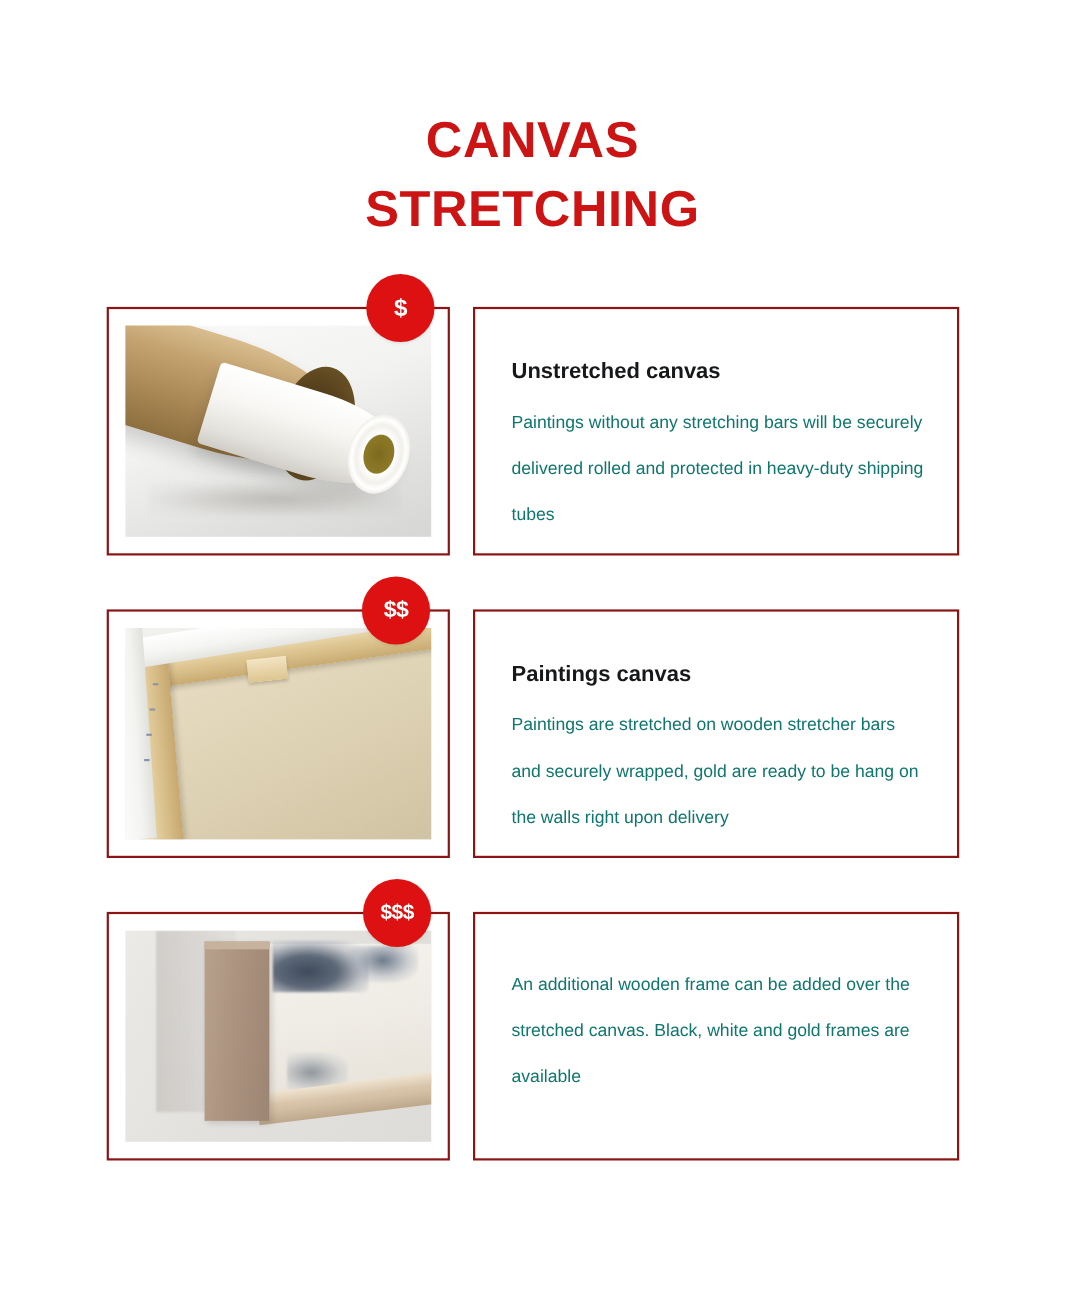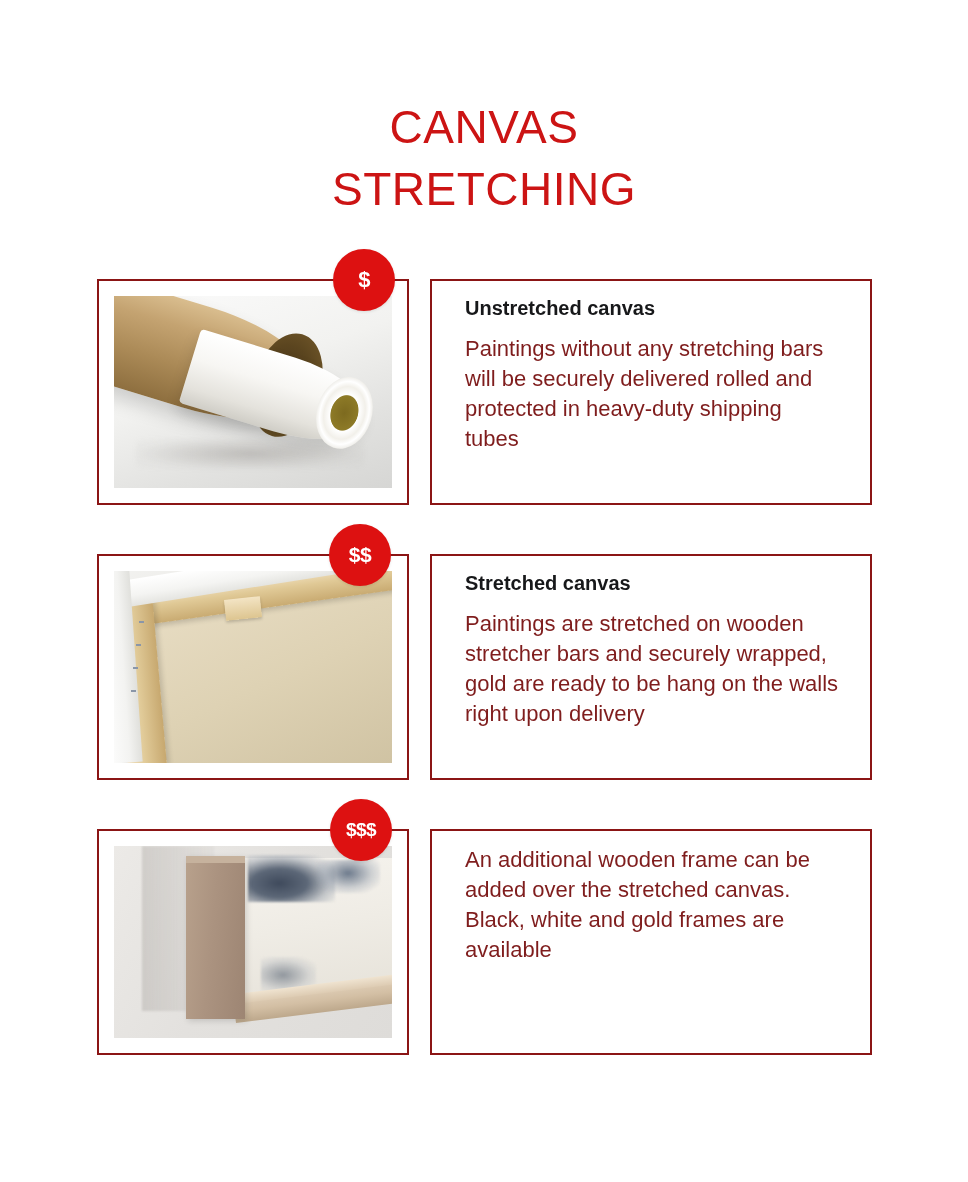--- a/index.html
+++ b/index.html
@@ -23,21 +23,21 @@
   .title-block {
     position: absolute;
     top: 96px;
     left: 0;
     width: 968px;
     text-align: center;
   }
   .title-line {
     display: block;
     color: #CC1414;
-    font-weight: normal;
+    font-weight: bold;
     font-size: 46px;
     line-height: 62px;
     letter-spacing: 0.5px;
   }
 
   
   .rows {
     position: absolute;
     top: 279px;
     left: 0;
@@ -303,33 +303,33 @@
 
   
   .text-card {
     position: absolute;
     left: 430px;
     top: 0;
     width: 442px;
     height: 226px;
     border: 2px solid #8B1515;
     background: #ffffff;
-    padding: 14px 30px 0 33px;
+    padding: 44px 30px 0 33px;
   }
   .card-heading {
     color: #17181A;
     font-weight: bold;
     font-size: 20px;
     line-height: 26px;
     margin-bottom: 13px;
   }
   .card-body {
-    color: #7f1d1d;
-    font-size: 22px;
-    line-height: 30px;
+    color: #0f766e;
+    font-size: 16px;
+    line-height: 42px;
   }
 </style>
 </head>
 <body>
 
 <div class="page">
 
   <div class="title-block">
     <span class="title-line">CANVAS</span>
     <span class="title-line">STRETCHING</span>
@@ -377,21 +377,21 @@
           <div class="staple" style="left:7%;  top:50%;"></div>
           <div class="staple" style="left:6%;  top:62%;"></div>
         </div>
       </div>
 
       <div class="badge badge-2">
         <span>$$</span>
       </div>
 
       <div class="text-card">
-        <div class="card-heading">Stretched canvas</div>
+        <div class="card-heading">Paintings canvas</div>
         <div class="card-body">Paintings are stretched on wooden stretcher bars and securely wrapped, gold are ready to be hang on the walls right upon delivery</div>
       </div>
 
     </div>
 
     <div class="row">
 
       <div class="img-card">
         <div class="photo photo-frame">
           <div class="wall-shadow"></div>

